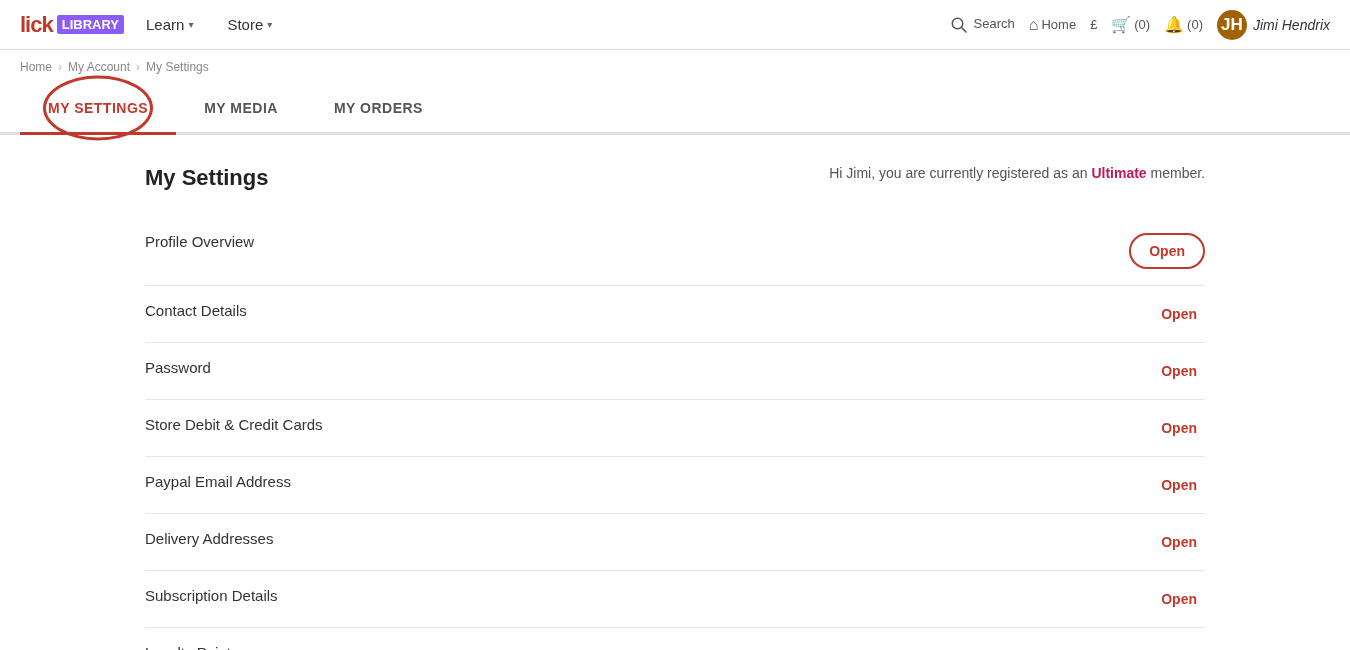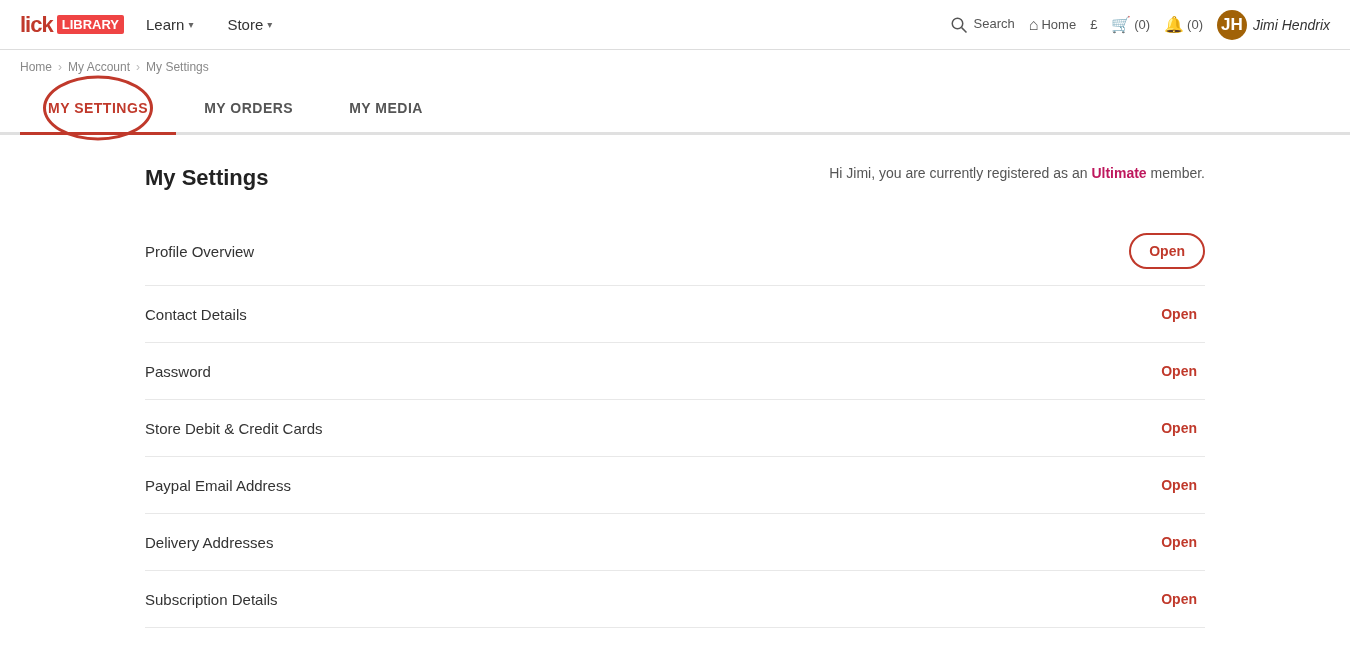--- a/index.html
+++ b/index.html
@@ -28,21 +28,21 @@
     .logo-lick {
       font-size: 22px;
       font-weight: 900;
       color: #c0392b;
       letter-spacing: -1px;
     }
     .logo-library {
       font-size: 13px;
       font-weight: bold;
       color: #c0392b;
-      background: #ef4444;
+      background: #8b5cf6;
       color: #fff;
       padding: 2px 5px;
       border-radius: 2px;
     }
     .nav-item {
       display: flex;
       align-items: center;
       gap: 4px;
       padding: 0 12px;
       height: 64px;
@@ -167,21 +167,20 @@
     .member-notice strong {
       font-weight: bold;
       color: #be185d;
     }
     .settings-list {
       width: 100%;
       border-collapse: collapse;
     }
     .settings-row {
       display: flex;
-      align-items: center;
       justify-content: space-between;
       border-bottom: 1px solid #e8e8e8;
       padding: 16px 0;
     }
     .settings-row:last-child { border-bottom: none; }
     .settings-label {
       font-size: 15px;
       color: #333;
     }
     .open-btn {
@@ -261,24 +260,24 @@
   <span class="breadcrumb-sep">›</span>
   <span>My Settings</span>
 </div>
 
 <div class="tabs">
   <div class="tab active" style="position:relative;">
     <span>MY SETTINGS</span>
     <div class="tab-active-circle"></div>
   </div>
   <div class="tab">
+    <span>MY MEDIA</span>
+  </div>
+  <div class="tab">
     <span>MY ORDERS</span>
-  </div>
-  <div class="tab">
-    <span>MY MEDIA</span>
   </div>
 </div>
 
 <div class="main">
   <div style="display:flex; justify-content:space-between; align-items:flex-start; margin-bottom: 10px;">
     <h1 class="page-title">My Settings</h1>
     <div class="member-notice">
       <span>Hi Jimi, you are currently registered as an </span><strong>Ultimate</strong><span> member.</span>
     </div>
   </div>

